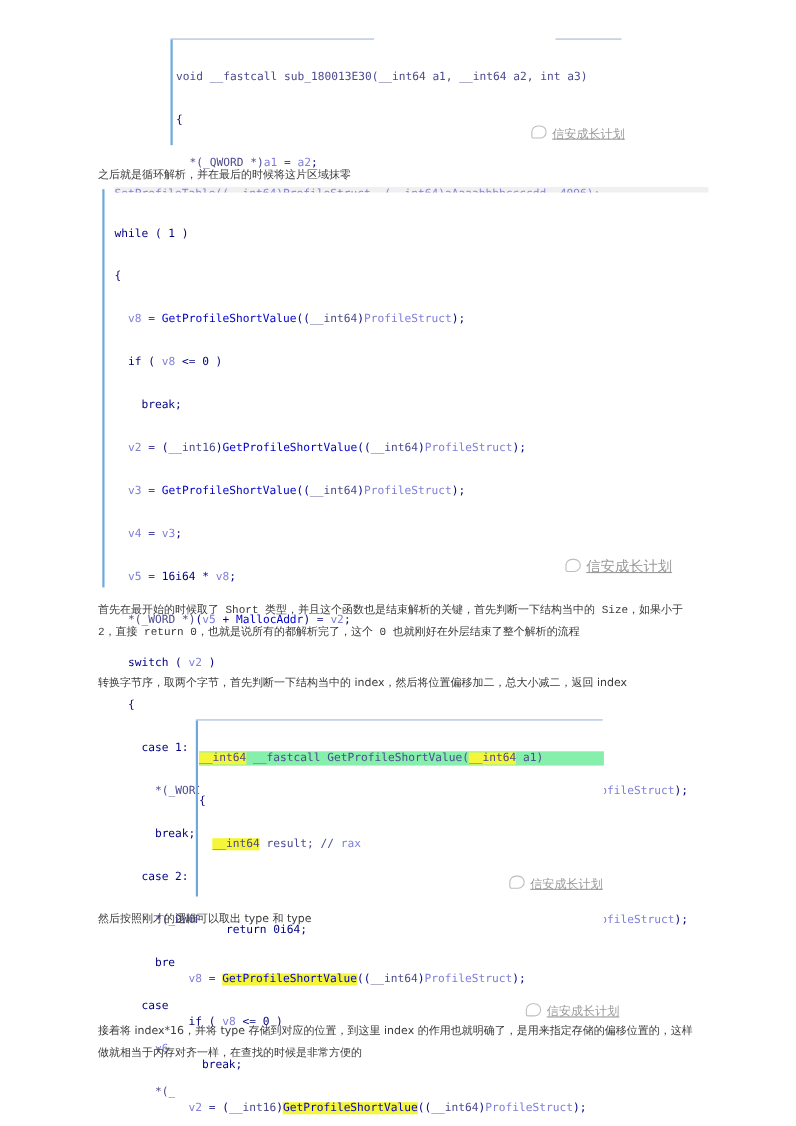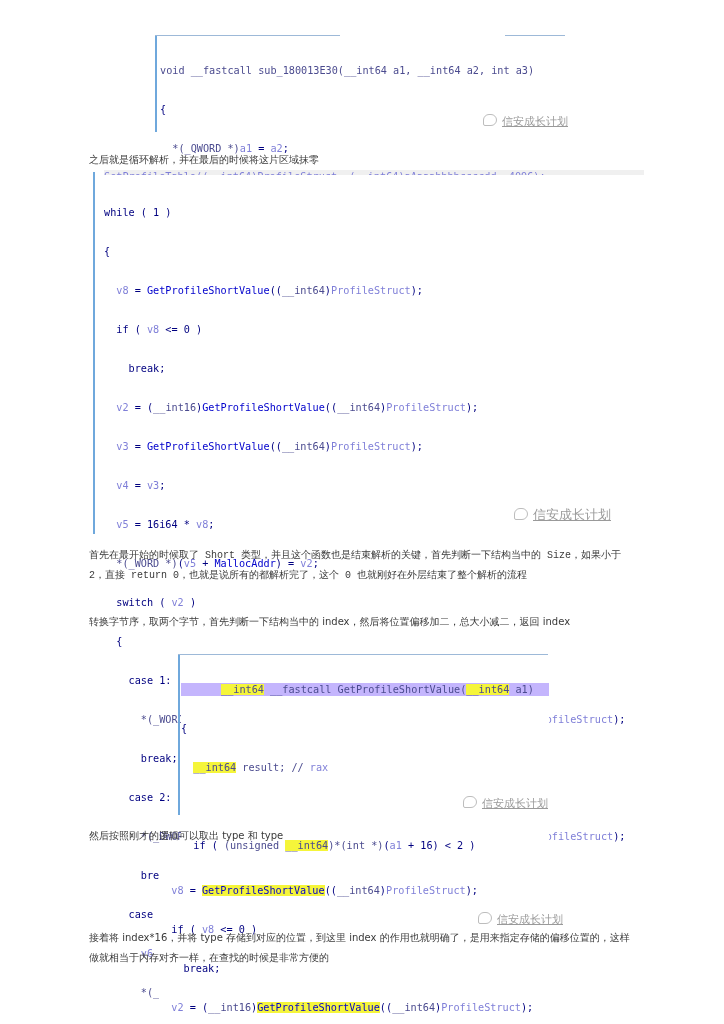--- a/index.html
+++ b/index.html
@@ -75,25 +75,24 @@
   <div class="wm" style="left:514px;top:506px;font-size:13px;"><span class="logo"></span><span>信安成长计划</span></div>
 </div>
 
 <p class="para" style="top:546px;font-family:Liberation Mono, monospace;">首先在最开始的时候取了 Short 类型，并且这个函数也是结束解析的关键，首先判断一下结构当中的 Size，如果小于 2，直接 return 0，也就是说所有的都解析完了，这个 0 也就刚好在外层结束了整个解析的流程</p>
 <p class="para" style="top:612px;">转换字节序，取两个字节，首先判断一下结构当中的 index，然后将位置偏移加二，总大小减二，返回 index</p>
 
 <div>
   <div class="edge-t" style="left:178px;top:654px;width:370px;"></div>
   <div class="edge-l" style="left:178px;top:655px;height:160px;"></div>
   <div class="code" style="left:181px;top:657px;width:368px;">
-    <span class="ln hl" style="background:#c4b5fd;padding-left:40px;"><span class="t"><span class="y">__int64</span> __fastcall GetProfileShortValue(<span class="y">__int64</span> a1)</span></span>
+    <span class="ln hl" style="background:#86efac;"><span class="t"><span class="y">__int64</span> __fastcall GetProfileShortValue(<span class="y">__int64</span> a1)</span></span>
     <span class="ln">{</span>
     <span class="ln">  <span class="t"><span class="y">__int64</span> result; // </span><span class="v">rax</span></span>
     <span class="ln"> </span>
-    <span class="ln">  if ( <span class="t">(unsigned <span class="y">__int64</span>)*(int *)</span>(<span class="v">a1</span> + 16) &lt; 2 )</span>
     <span class="ln">    return 0i64;</span>
     <span class="ln">  <span class="fn">LOWORD</span>(<span class="v">result</span>) = <span class="fn">ntohs</span>(<span class="t">**(_WORD **)</span>(<span class="v">a1</span> + 8));</span>
     <span class="ln">  <span class="t">*(_QWORD *)</span>(<span class="v">a1</span> + 8) += 2i64;</span>
     <span class="ln">  <span class="t">*(_DWORD *)</span>(<span class="v">a1</span> + 16) -= 2;</span>
     
     
   </div>
   <div class="wm" style="left:463px;top:796px;"><span class="logo"></span><span>信安成长计划</span></div>
 </div>
 

